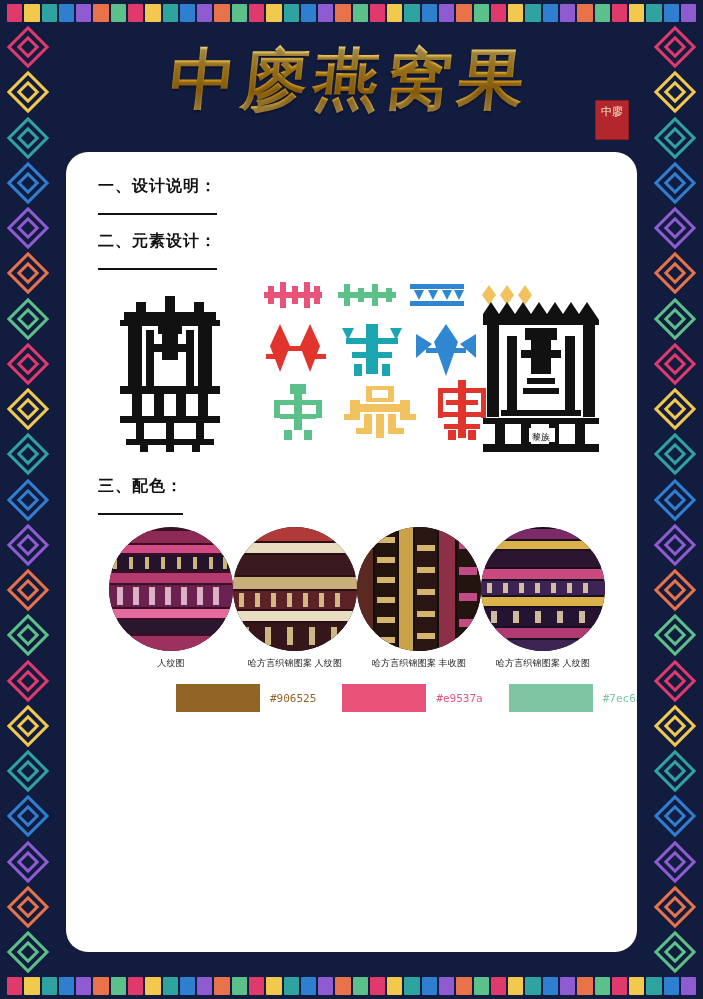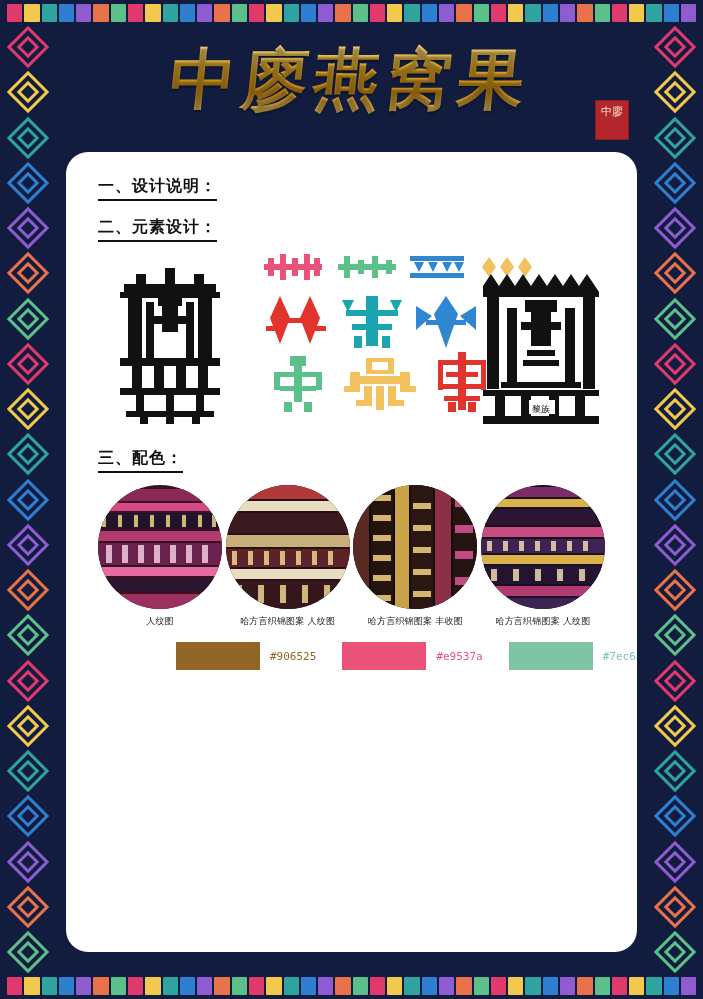--- a/index.html
+++ b/index.html
@@ -123,21 +123,21 @@
     font-family: "DejaVu Sans", "Liberation Sans", sans-serif;
     font-size: 16px;
     font-weight: bold;
     color: #111;
     margin: 6px 0 8px 6px;
     letter-spacing: 1px;
   }
   .section-head .underline {
     display: inline-block;
     border-bottom: 2px solid #111;
-    padding-bottom: 2px;
+    padding-bottom: 16px;
   }
   .body-text {
     font-size: 12.5px;
     line-height: 1.9;
     color: #1b1b1b;
     margin: 0 8px 0 16px;
     text-align: justify;
   }
 
   
@@ -152,22 +152,23 @@
   }
 
   
   .sub-text {
     font-size: 12.5px;
     color: #1b1b1b;
     margin: 4px 0 0 22px;
   }
   .photos {
     display: flex;
-    justify-content: space-between;
+    justify-content: flex-end;
     margin: 12px 6px 0 6px;
+    font-family: Liberation Serif, serif;
   }
   .photo-cell { width: 124px; text-align: center; }
   .photo {
     width: 124px; height: 124px;
     border-radius: 50%;
     overflow: hidden;
     position: relative;
   }
   .photo-caption {
     margin-top: 6px;

